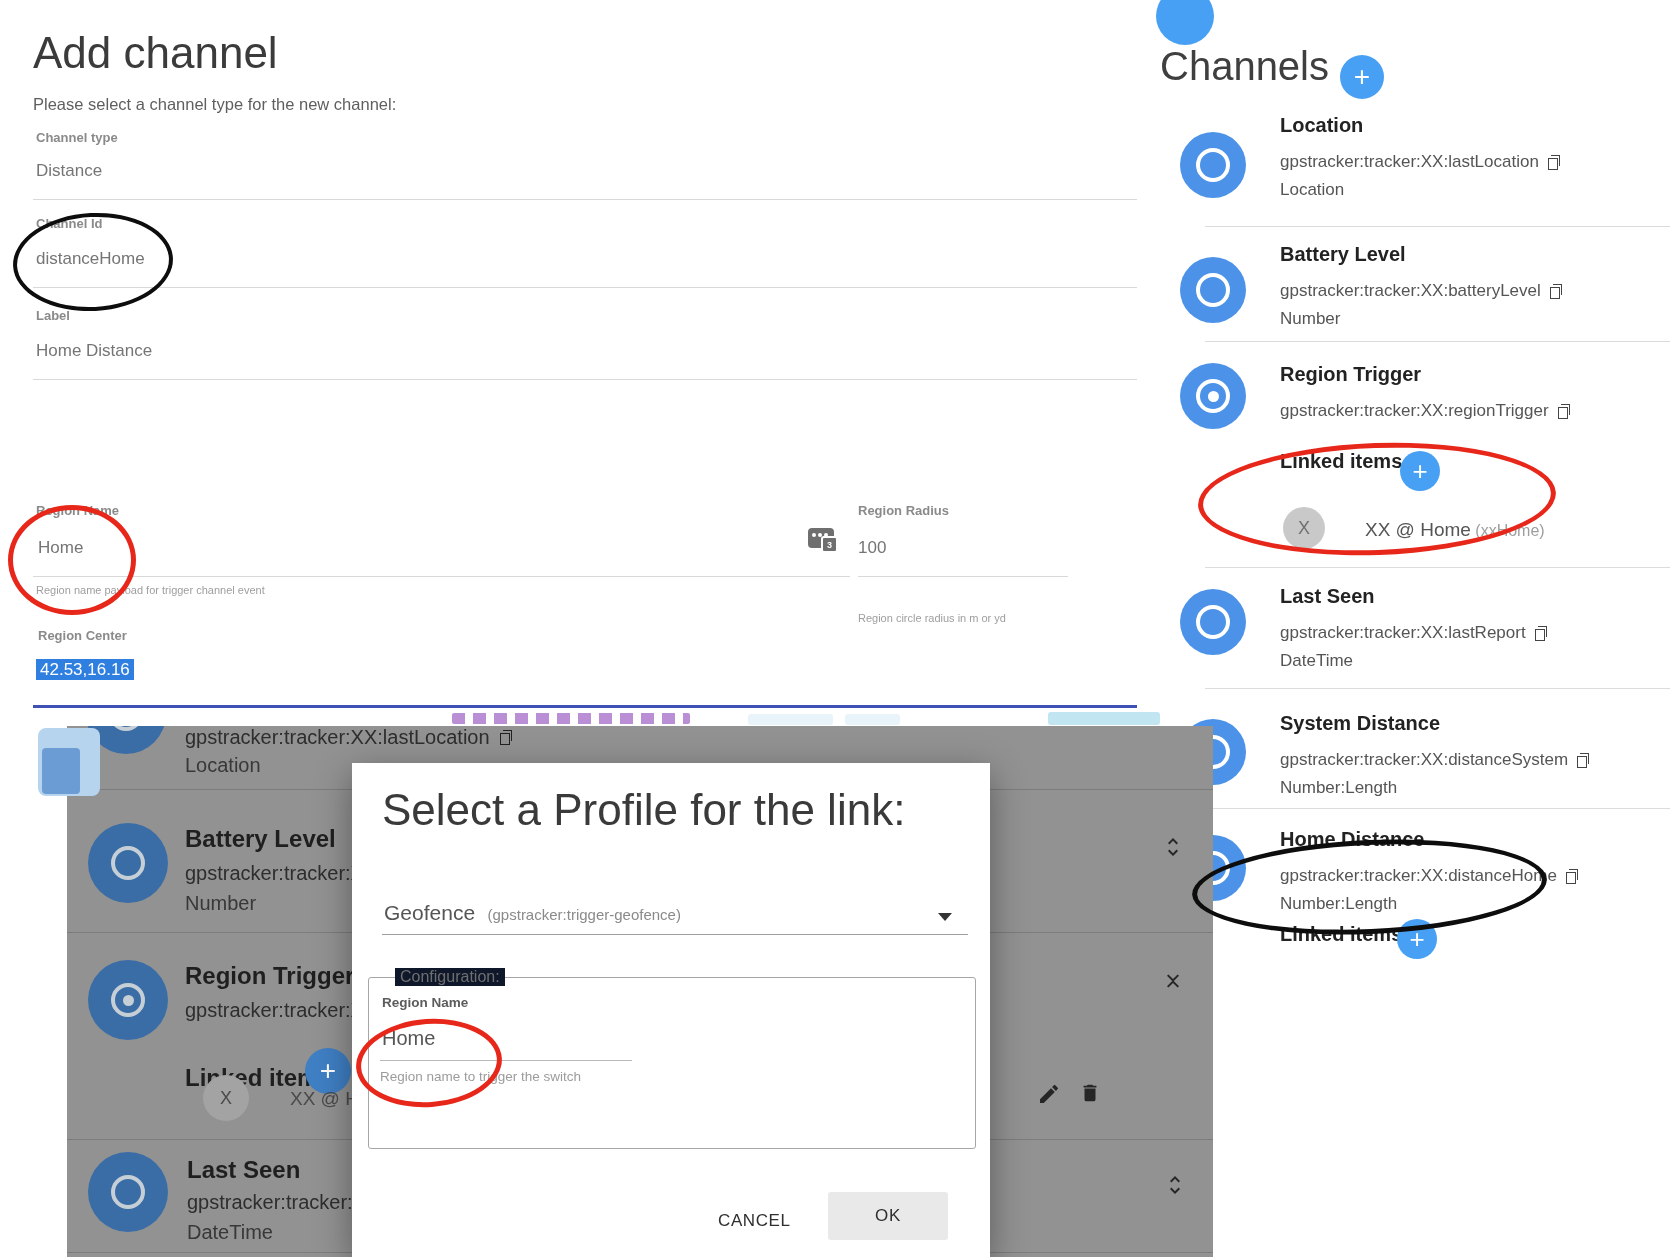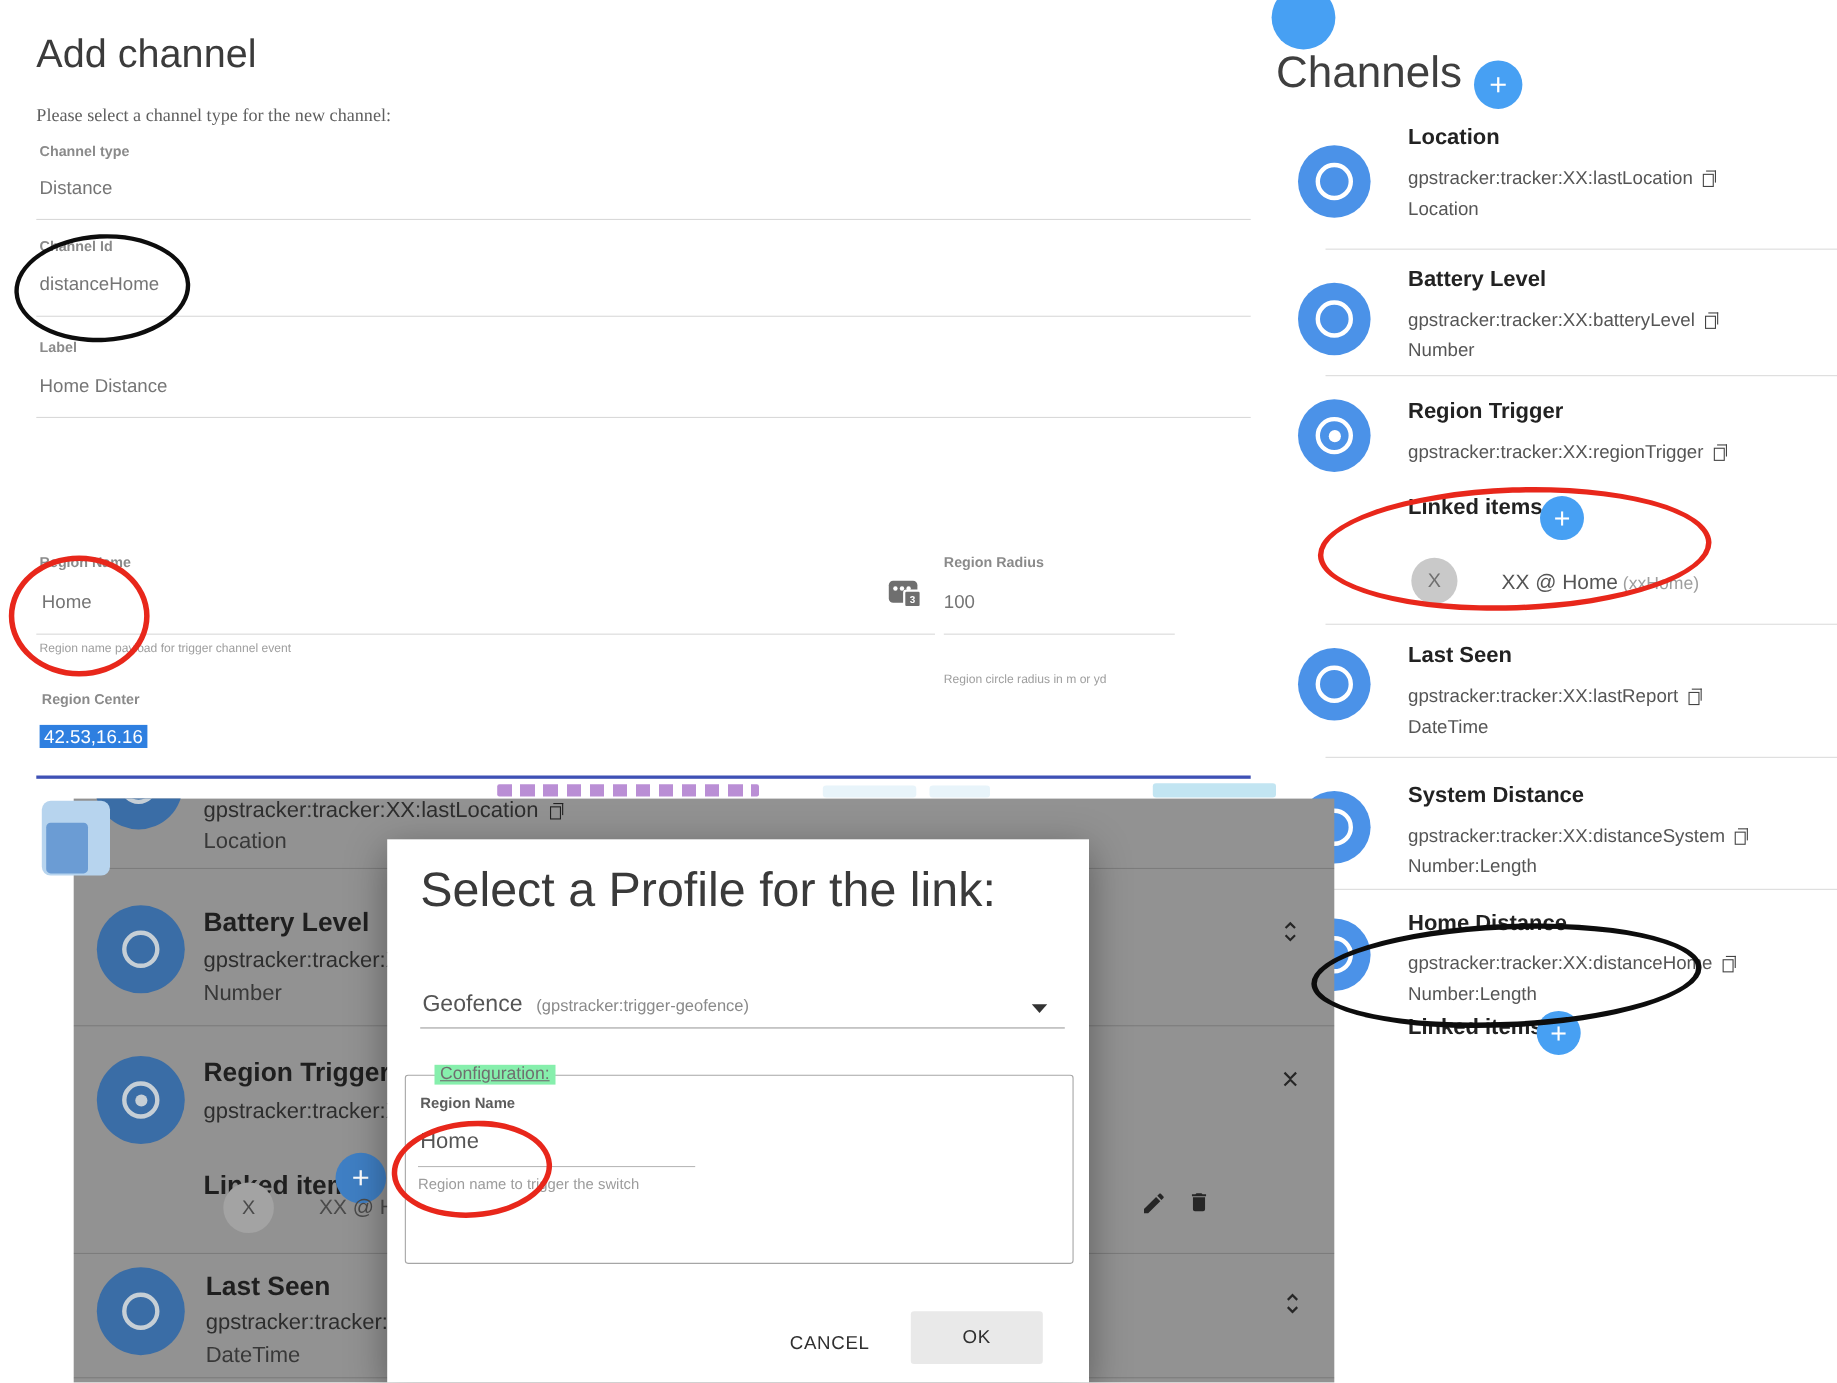--- a/index.html
+++ b/index.html
@@ -1,19 +1,19 @@
 <!DOCTYPE html>
 <html><head>
 <meta charset="utf-8">
 <style>
   html,body{margin:0;padding:0;background:#fff;}
   #page{position:relative;width:1670px;height:1257px;overflow:hidden;background:#fff;
         font-family:"Liberation Sans","DejaVu Sans",sans-serif;color:#424242;}
   .abs{position:absolute;}
-  .h1{font-size:36px;font-weight:300;color:#3b3b3b;}
+  .h1{font-size:44px;font-weight:300;color:#3b3b3b;}
   .h2{font-size:30px;font-weight:300;color:#3b3b3b;}
   .subtitle{font-size:16.5px;color:#5f5f5f;}
   .flabel{font-size:13px;font-weight:700;color:#8a8a8a;}
   .fvalue{font-size:17px;color:#757575;}
   .fhint{font-size:11px;color:#9e9e9e;}
   .uline{height:1px;background:#d9d9d9;}
   .uline-blue{height:3px;background:#3f51b5;}
   .sel{background:#2e7fe0;color:#fff;padding:1px 4px;}
   
   .ch-head{font-size:40px;font-weight:300;color:#3f3f3f;}
@@ -43,21 +43,21 @@
   .bg-div{height:1px;background:#7c7c7c;}
   .bg-xx{font-size:19px;color:#4a4a4a;}
   
   #modal{left:352px;top:763px;width:638px;height:494px;background:#fff;z-index:20;
          box-shadow:0 10px 34px rgba(0,0,0,.38);}
   .m-title{font-size:44px;font-weight:300;color:#3a3a3a;white-space:nowrap;}
   .m-sel{font-size:21px;color:#555;}
   .m-sel-detail{font-size:15px;color:#8a8a8a;margin-left:8px;}
   .caret{width:0;height:0;border-left:7px solid transparent;border-right:7px solid transparent;border-top:8px solid #333;}
   .fieldset{border:1px solid #a6a6a6;border-radius:3px;}
-  .legend{position:absolute;left:26px;top:-10px;background:#86efac;padding:0 5px;font-size:16px;color:#6f6f6f;text-decoration:underline;}
+  .legend{position:absolute;left:26px;top:-10px;background:#0f172a;padding:0 5px;font-size:16px;color:#6f6f6f;}
   .m-label{font-size:13.5px;font-weight:700;color:#5c5c5c;}
   .m-value{font-size:20px;color:#555;}
   .m-hint{font-size:13.5px;color:#9c9c9c;}
   .btn-text{font-size:17px;font-weight:500;letter-spacing:.6px;color:#2f2f2f;cursor:pointer;text-align:right;}
   .btn-ok{background:#e9e9e9;border-radius:3px;display:flex;align-items:center;justify-content:center;cursor:pointer;}
   
   .ellipse{border-radius:50%;pointer-events:none;z-index:40;}
   .ellipse.red{border:5px solid #e8271b;}
   .ellipse.black{border:4.5px solid #0d0d0d;}
   
@@ -67,21 +67,21 @@
   .keypad-badge{position:absolute;right:-4px;bottom:-5px;width:13px;height:13px;background:#6f6f6f;border:2px solid #fff;
     border-radius:3px;color:#fff;font-size:9px;font-weight:700;display:flex;align-items:center;justify-content:center;}
   .sliver{border-radius:3px;}
 </style>
 </head>
 <body>
 
 <div id="page">
 
   <div class="abs h1" style="left:33px;top:28px;">Add channel</div>
-  <div class="abs subtitle" style="left:33px;top:95px;font-family:Liberation Serif, serif;">Please select a channel type for the new channel:</div>
+  <div class="abs subtitle" style="left:33px;top:95px;">Please select a channel type for the new channel:</div>
 
   <div class="abs flabel" style="left:36px;top:130px;">Channel type</div>
   <div class="abs fvalue" style="left:36px;top:161px;">Distance</div>
   <div class="abs uline" style="left:33px;top:199px;width:1104px;"></div>
 
   <div class="abs flabel" style="left:36px;top:216px;">Channel Id</div>
   <div class="abs fvalue" style="left:36px;top:249px;">distanceHome</div>
   <div class="abs uline" style="left:33px;top:287px;width:1104px;"></div>
 
   <div class="abs flabel" style="left:36px;top:308px;">Label</div>

